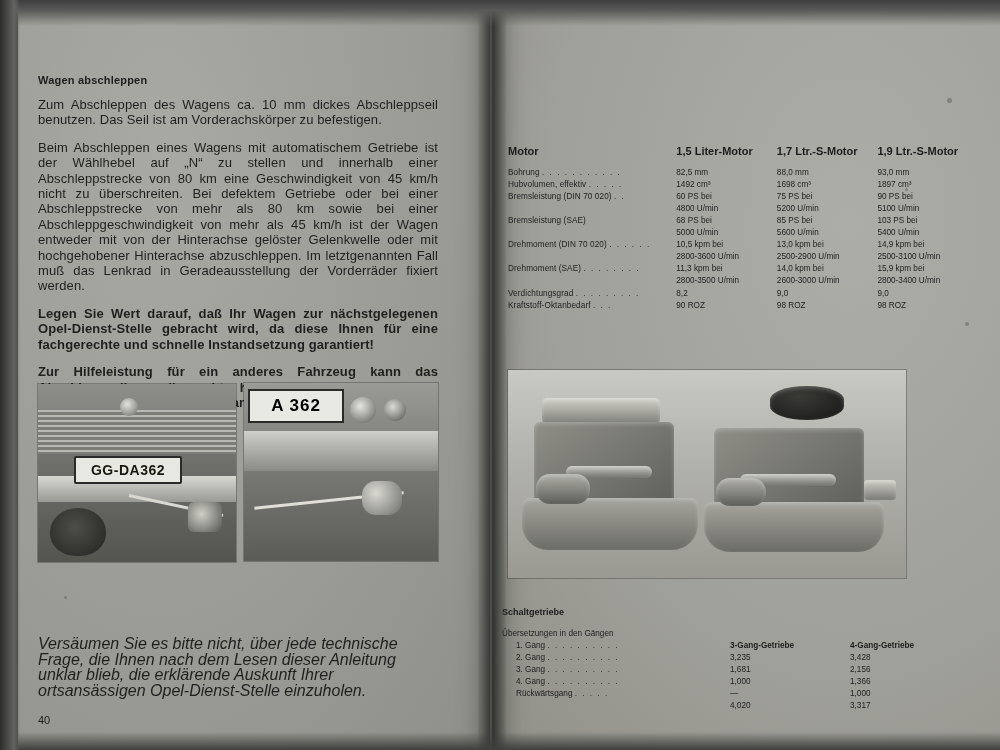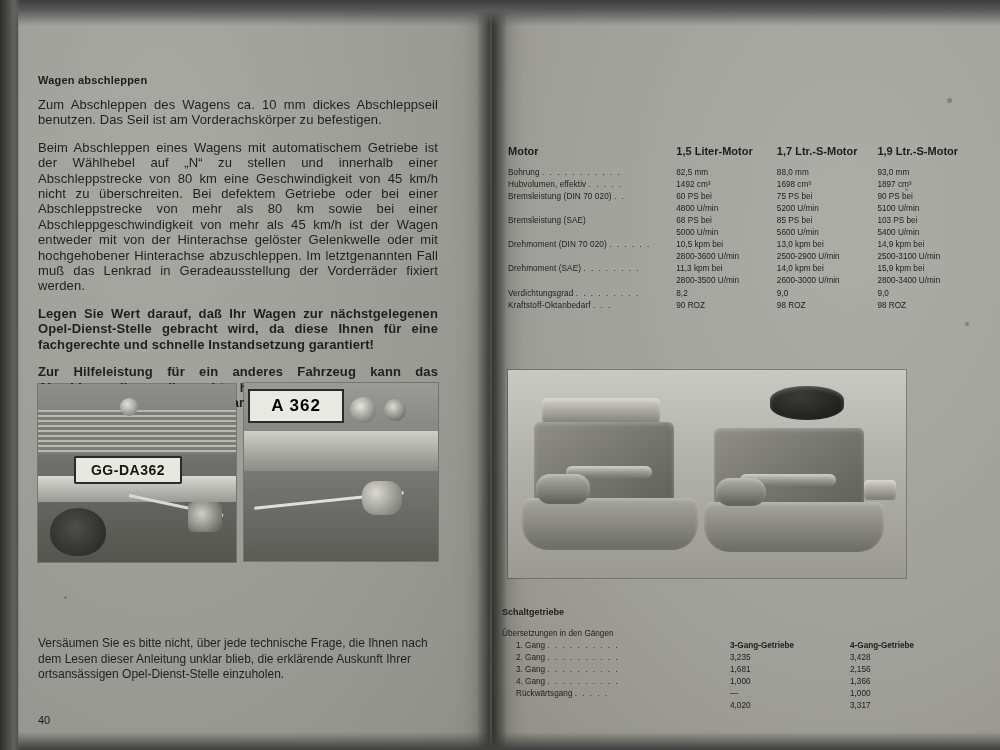--- a/index.html
+++ b/index.html
@@ -61,21 +61,21 @@
   .h-bold{
     font-size:11px;font-weight:bold;letter-spacing:.2px;margin-bottom:11px;
   }
   .para{
     font-size:13px;line-height:15.4px;text-align:justify;margin-bottom:12px;
     letter-spacing:.1px;color:#1f1f1f;
   }
   .para.bold{font-weight:bold;}
   .note{
     position:absolute;left:38px;top:636px;width:400px;
-    font-size:12px;line-height:15.5px;color:#1f1f1f;
+    font-size:16px;line-height:15.5px;font-style:italic;color:#1f1f1f;
   }
   .pagenum{
     position:absolute;left:38px;top:714px;font-size:11px;color:#1c1c1c;
   }
 
   
   .photo{
     position:absolute;overflow:hidden;background:#6f6f6c;
     box-shadow:0 0 0 1px rgba(0,0,0,.25);
   }

